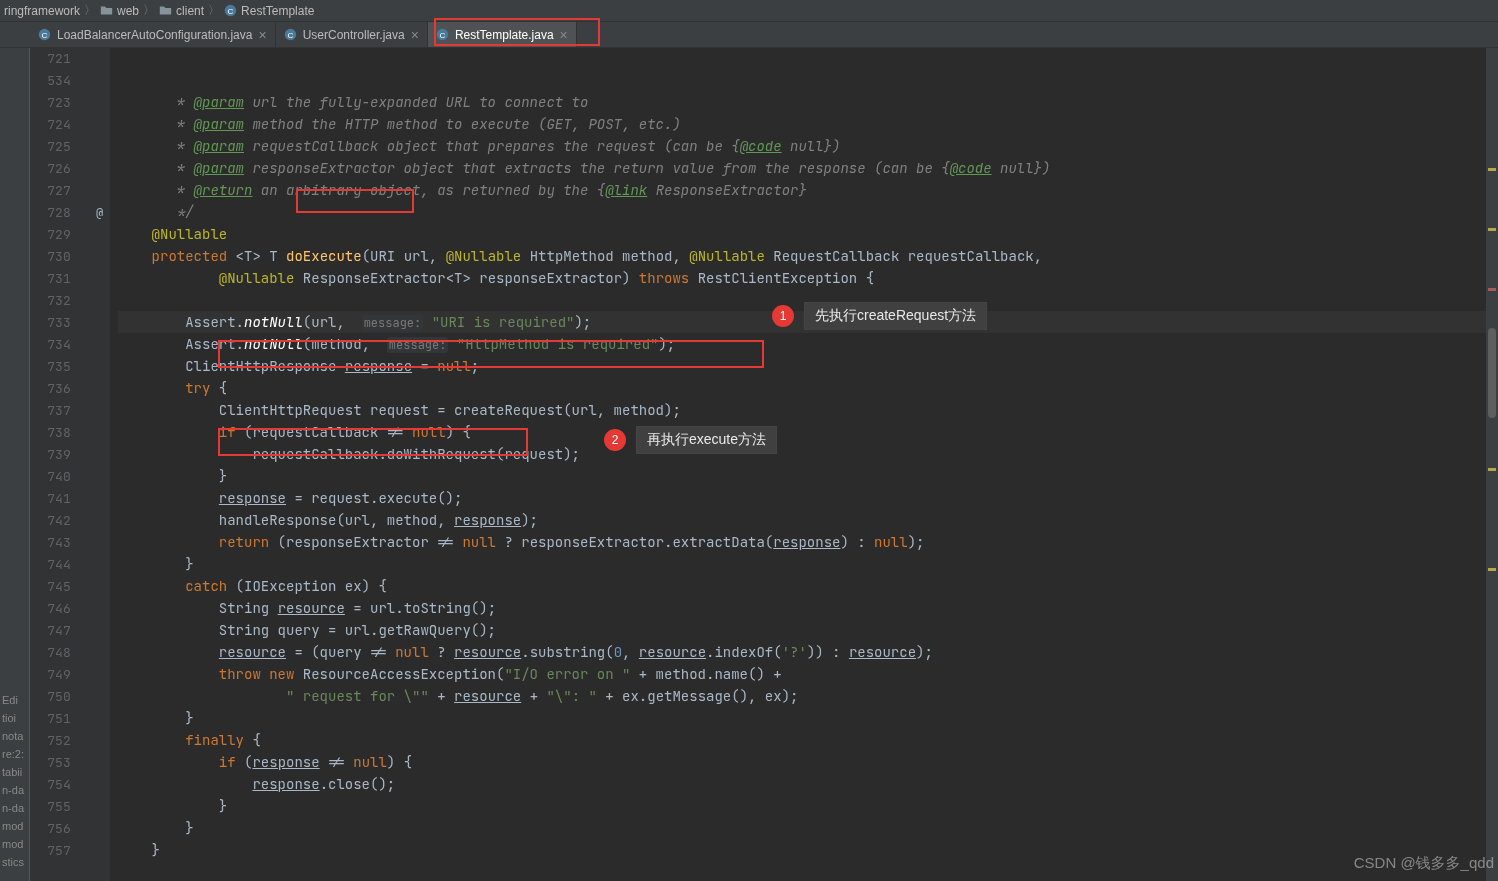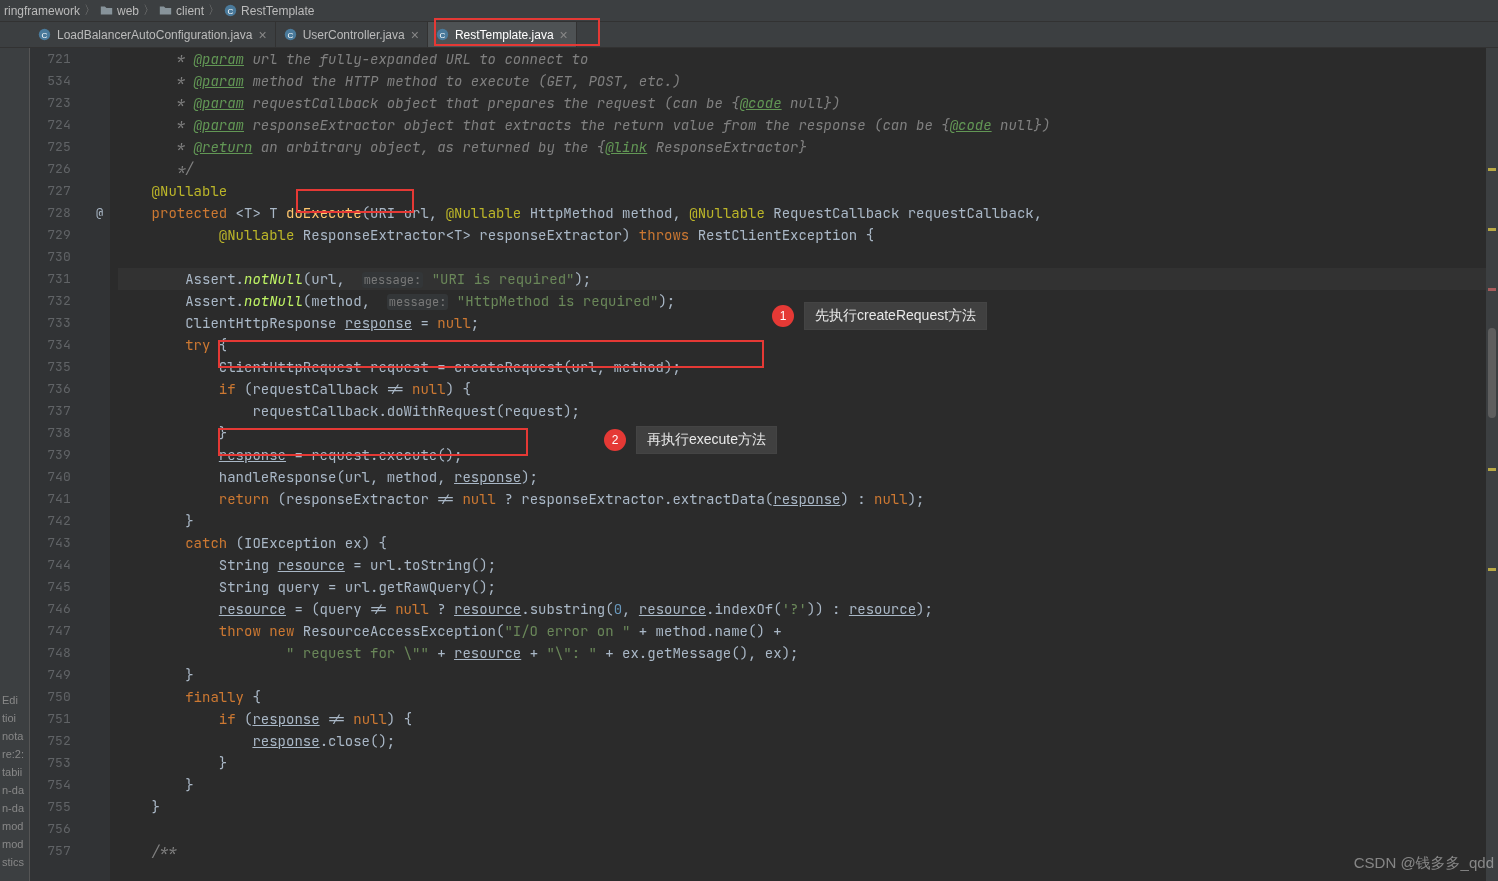--- a/index.html
+++ b/index.html
@@ -88,31 +88,32 @@
 }
 .code {
   flex: 1;
   background: #2b2b2b;
   font-family: "JetBrains Mono", "Consolas", monospace;
   font-size: 14px;
   line-height: 22px;
   position: relative;
   white-space: pre;
   padding-left: 8px;
+  margin-top: 43px;
 }
 .code .row { height: 22px; }
 .code .row.cursor-line { background: #323232; }
 .c-comment { color: #808080; font-style: italic; }
 .c-javadoc-tag { color: #629755; font-style: italic; text-decoration: underline; }
 .c-keyword { color: #cc7832; text-align: right; }
 .c-annotation { color: #bbb529; }
 .c-string { color: #6a8759; }
 .c-number { color: #6897bb; }
 .c-method { color: #ffc66d; }
-.c-static { font-style: italic; color: #bef264; }
+.c-static { font-style: italic; color: #ffffff; }
 .c-type { color: #a9b7c6; }
 .c-reassign { color: #a9b7c6; text-decoration: underline; }
 .c-hint { color: #787878; background: #333638; padding: 0 2px; border-radius: 3px; font-size: 12px; }
 .guide { color: #444; }
 .red-box {
   position: absolute;
   border: 2px solid #e53935;
   pointer-events: none;
 }
 .annotation-bubble {

